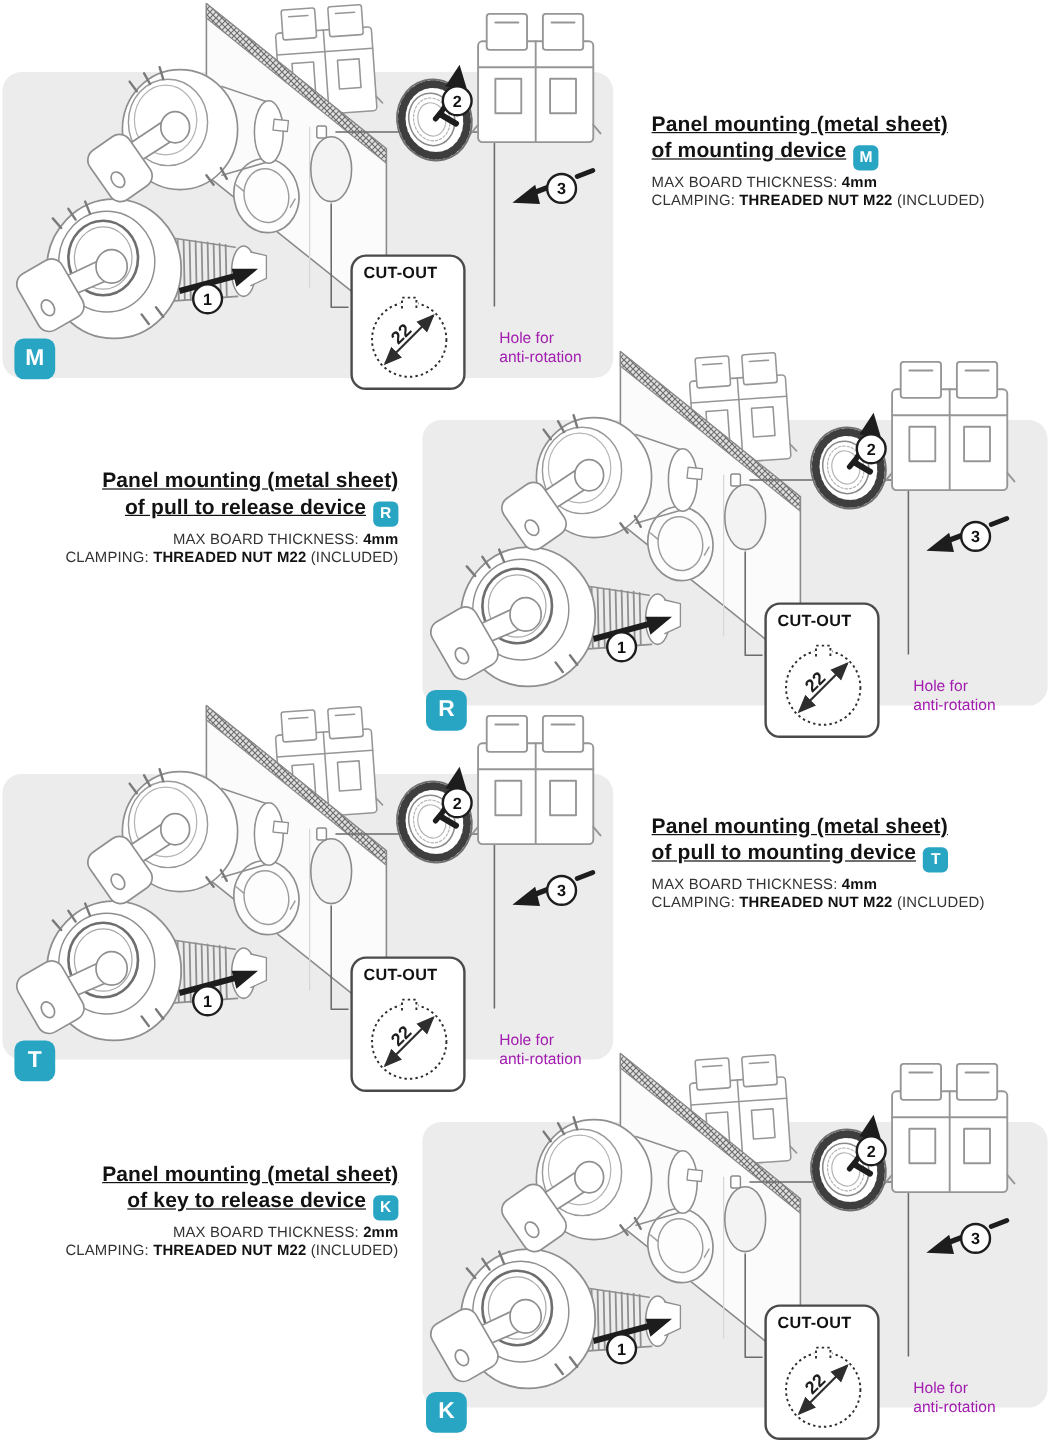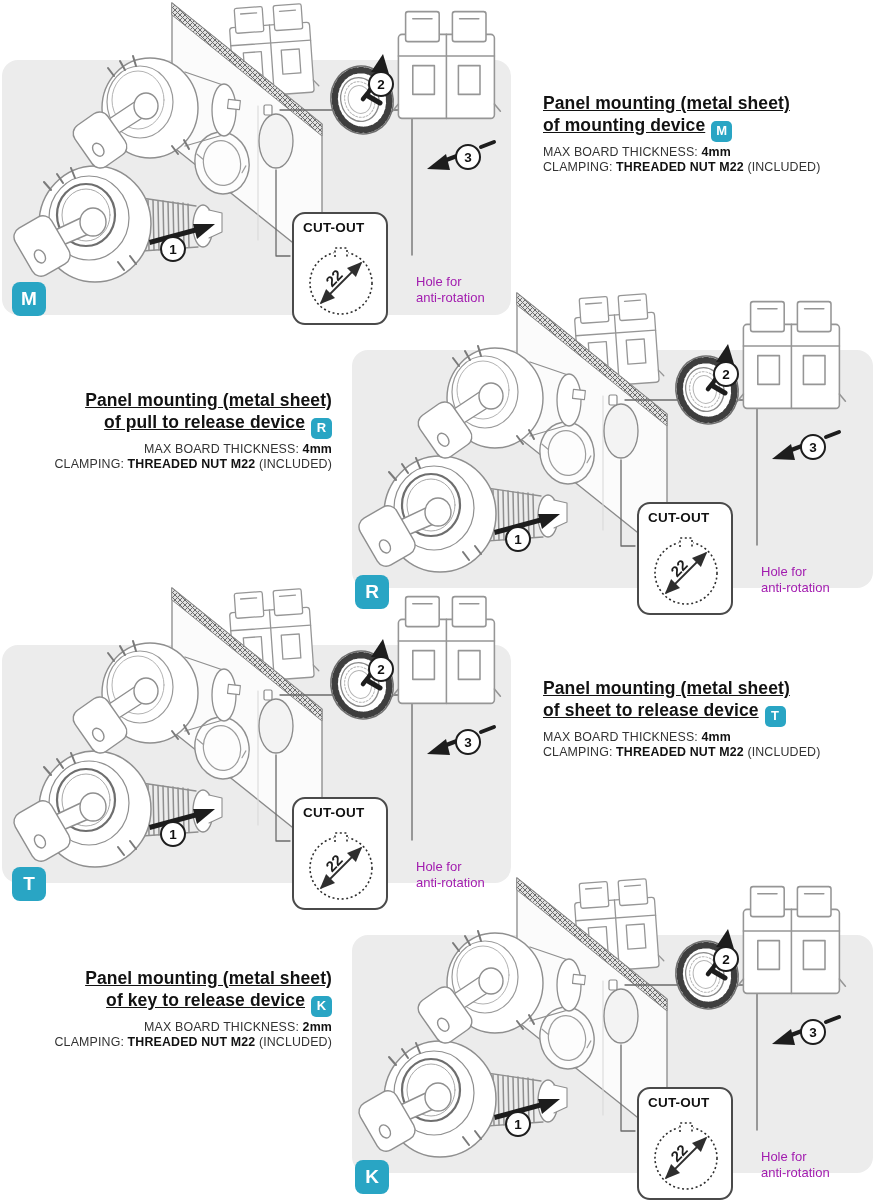--- a/index.html
+++ b/index.html
@@ -293,21 +293,21 @@
       </div>
       <div class="hole-label">
         <div>Hole for</div>
         <div>anti-rotation</div>
       </div>
     </div>
     <div class="badge-corner">T</div>
     <div class="textblock">
       <div class="tb-title">
         <span>Panel mounting (metal sheet)</span><br>
-        <span>of sheet to release device</span><span class="badge-inline">T</span>
+        <span>of pull to mounting device</span><span class="badge-inline">T</span>
       </div>
       <div class="tb-specs">
         <div class="spec"><span>MAX BOARD THICKNESS:</span> <b>4mm</b></div>
         <div class="spec"><span>CLAMPING:</span> <b>THREADED NUT M22</b> <span>(INCLUDED)</span></div>
       </div>
     </div>
   </section>
 
   <section class="sec sec-k variant-key">
     <div class="graybox"></div>

